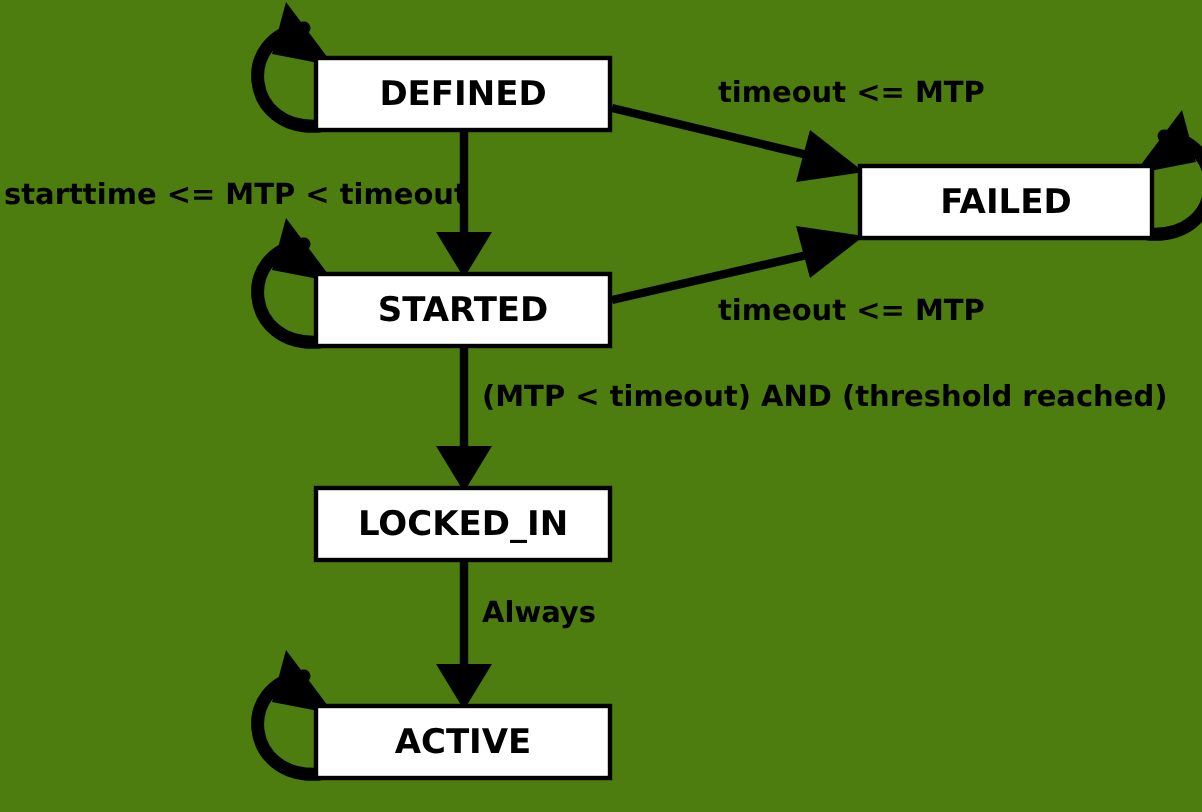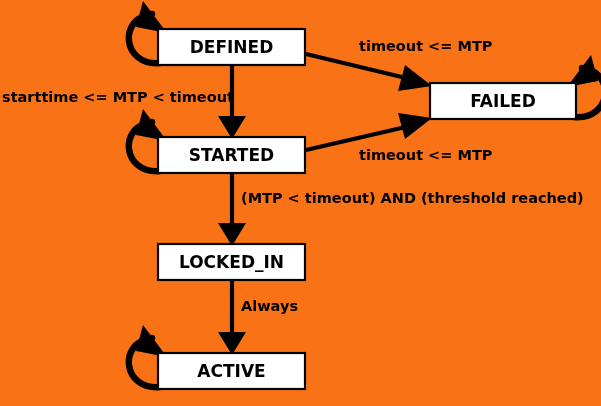--- a/index.html
+++ b/index.html
@@ -7,21 +7,21 @@
     padding: 0;
     background: #ffffff;
   }
   body {
     font-family: "DejaVu Sans", sans-serif;
   }
   #diagram-root {
     position: relative;
     width: 601px;
     height: 406px;
-    background: #f97316;
+    background: #4d7c0f;
     overflow: hidden;
   }
   svg.canvas {
     display: block;
     width: 601px;
     height: 406px;
   }
   .state-box-rect {
     fill: #ffffff;
     stroke: #000000;

